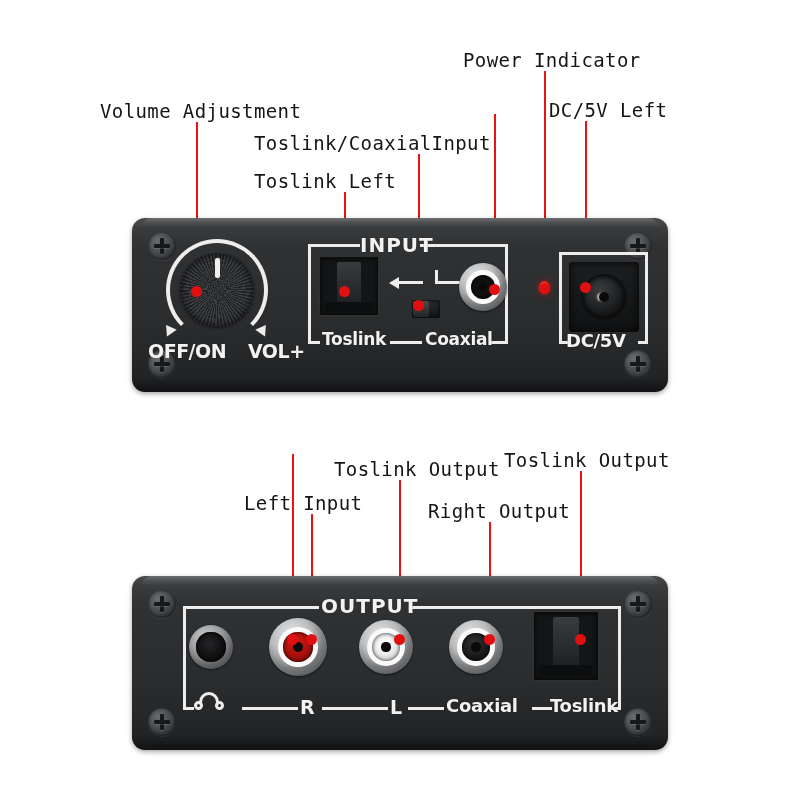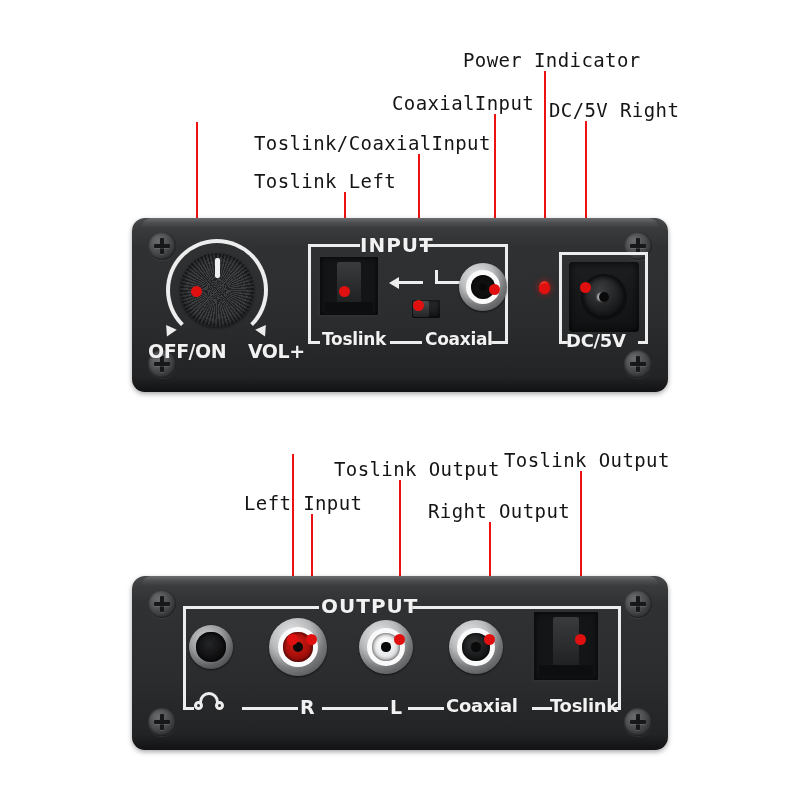--- a/index.html
+++ b/index.html
@@ -206,25 +206,25 @@
     border: 3px solid #ededed; border-radius: 50%;
   }
   .hp-icon .cup.l { left: 0; }
   .hp-icon .cup.r { right: 0; }
 </style>
 </head>
 <body>
 
 <div id="stage">
 
+  <div class="callout-label" style="left:100px; top:102px;">Volume Adjustment</div>
   <div class="callout-label" style="left:254px; top:134px;">Toslink/CoaxialInput</div>
   <div class="callout-label" style="left:254px; top:172px;">Toslink Left</div>
-  <div class="callout-label" style="left:392px; top:94px;">CoaxialInput</div>
   <div class="callout-label" style="left:463px; top:51px;">Power Indicator</div>
-  <div class="callout-label" style="left:549px; top:101px;">DC/5V Right</div>
+  <div class="callout-label" style="left:549px; top:101px;">DC/5V Left</div>
 
   <div class="leader" style="left:196px; top:122px;  height:170px;"></div>
   <div class="leader" style="left:344px; top:192px;  height:100px;"></div>
   <div class="leader" style="left:418px; top:154px; height:152px;"></div>
   <div class="leader" style="left:494px; top:114px;  height:176px;"></div>
   <div class="leader" style="left:544px; top:71px;   height:216px;"></div>
   <div class="leader" style="left:585px; top:121px;  height:167px;"></div>
 
   <div class="panel" style="left:132px; top:218px; width:536px; height:174px;">
 

